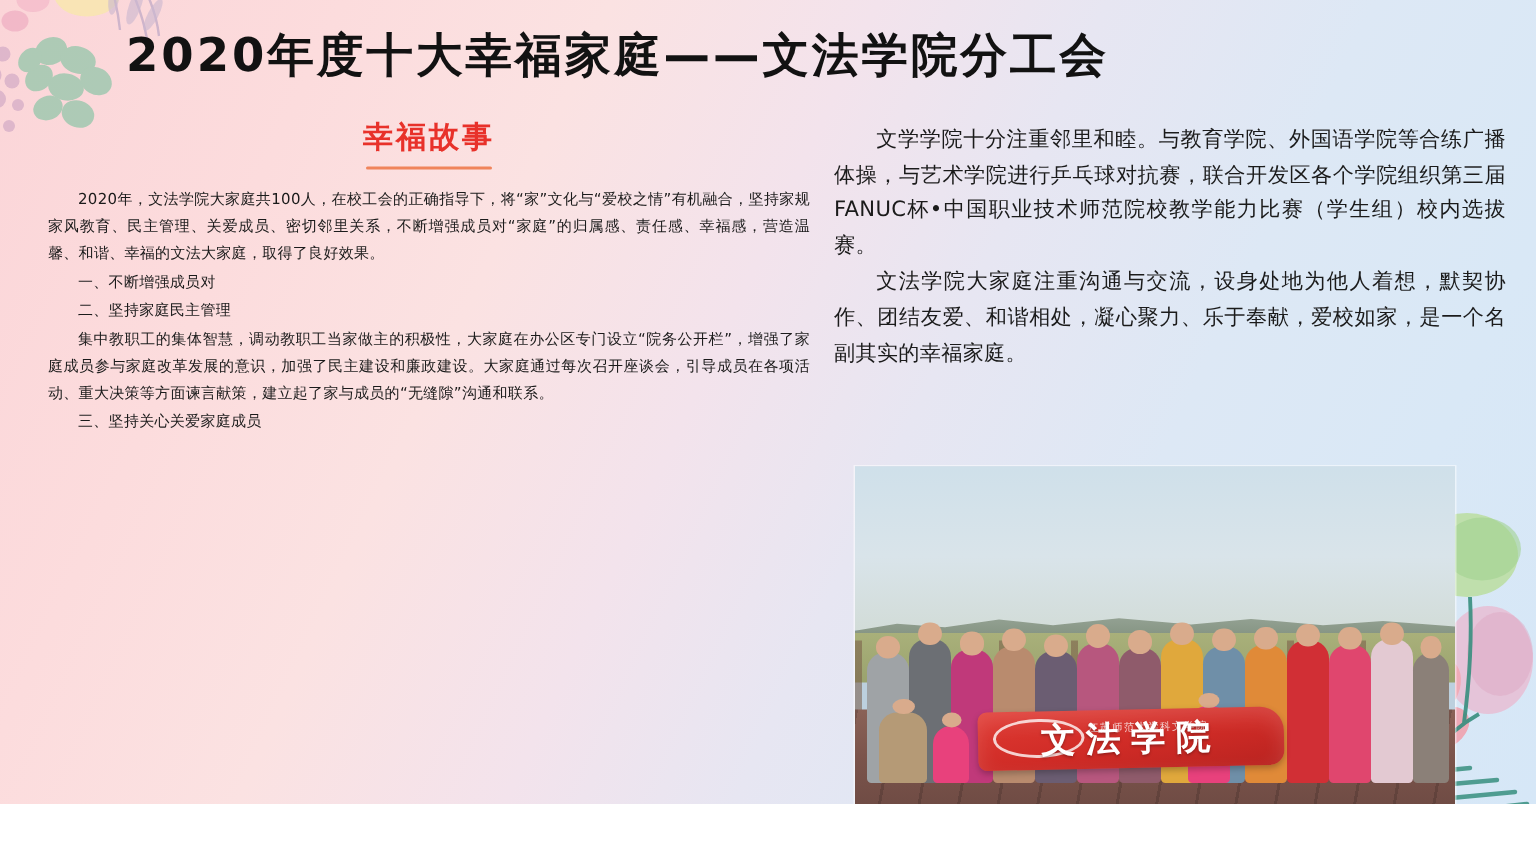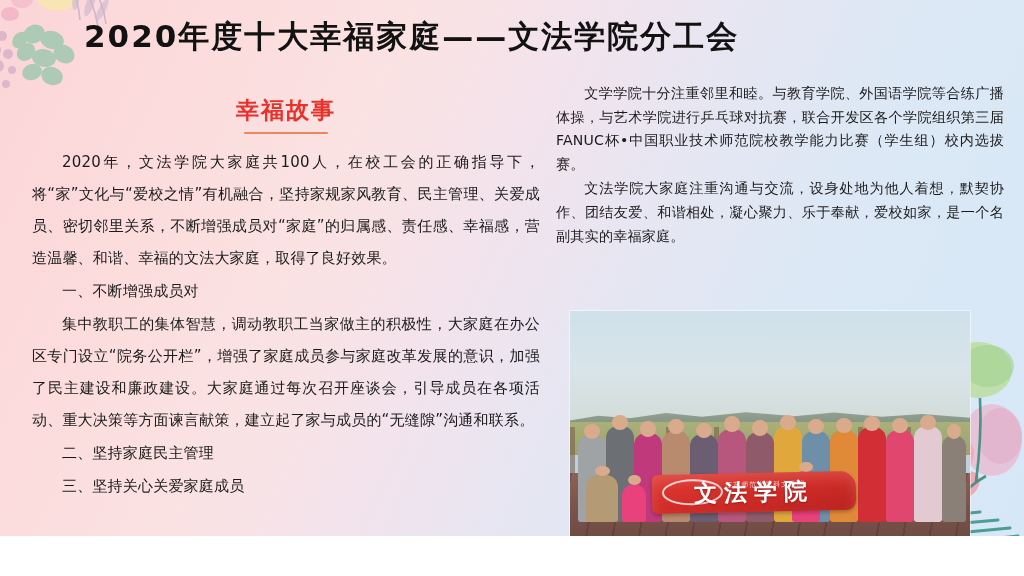--- a/index.html
+++ b/index.html
@@ -40,32 +40,32 @@
   .col-left{
     position:absolute;left:32px;top:78px;width:508px;
   }
   .col-right{
     position:absolute;left:556px;top:82px;width:448px;
   }
 
   .section-head{
     text-align:center;
     color:#e8312a;
-    font-size:23px;font-weight:700;letter-spacing:2px;
-    margin:17px 0 6px 0;
+    font-size:20px;font-weight:700;letter-spacing:2px;
+    margin:0 0 6px 0;
   }
   .head-rule{
     width:84px;height:2px;background:#f0845b;border-radius:2px;
     margin:4px auto 12px auto;
   }
 
   p.para{
     margin:0 0 1px 0;
-    font-size:15px;
-    line-height:32px;
+    font-size:10px;
+    line-height:18px;
     color:#1b1b1b;
     text-align:justify;
     text-justify:inter-character;
     letter-spacing:.2px;
   }
   p.indent{text-indent:2em;}
   p.sub{text-indent:2em;}
 
   .col-right p.para{font-size:14.1px;line-height:23.6px;}
 
@@ -204,22 +204,22 @@
   </svg>
 
   <div class="title">2020年度十大幸福家庭——文法学院分工会</div>
 
   <div class="col-left">
     <div class="section-head">幸福故事</div>
     <div class="head-rule"></div>
 
     <p class="para indent">2020年，文法学院大家庭共100人，在校工会的正确指导下，将“家”文化与“爱校之情”有机融合，坚持家规家风教育、民主管理、关爱成员、密切邻里关系，不断增强成员对“家庭”的归属感、责任感、幸福感，营造温馨、和谐、幸福的文法大家庭，取得了良好效果。</p>
     <p class="para sub">一、不断增强成员对</p>
+    <p class="para sub">二、坚持家庭民主管理</p>
     <p class="para indent">集中教职工的集体智慧，调动教职工当家做主的积极性，大家庭在办公区专门设立“院务公开栏”，增强了家庭成员参与家庭改革发展的意识，加强了民主建设和廉政建设。大家庭通过每次召开座谈会，引导成员在各项活动、重大决策等方面谏言献策，建立起了家与成员的“无缝隙”沟通和联系。</p>
-    <p class="para sub">二、坚持家庭民主管理</p>
     <p class="para sub">三、坚持关心关爱家庭成员</p>
   </div>
 
   <div class="col-right">
     <p class="para indent">文学学院十分注重邻里和睦。与教育学院、外国语学院等合练广播体操，与艺术学院进行乒乓球对抗赛，联合开发区各个学院组织第三届FANUC杯•中国职业技术师范院校教学能力比赛（学生组）校内选拔赛。</p>
     <p class="para indent">文法学院大家庭注重沟通与交流，设身处地为他人着想，默契协作、团结友爱、和谐相处，凝心聚力、乐于奉献，爱校如家，是一个名副其实的幸福家庭。</p>
   </div>
 
   <div class="photo">
     <div class="sky"></div>

